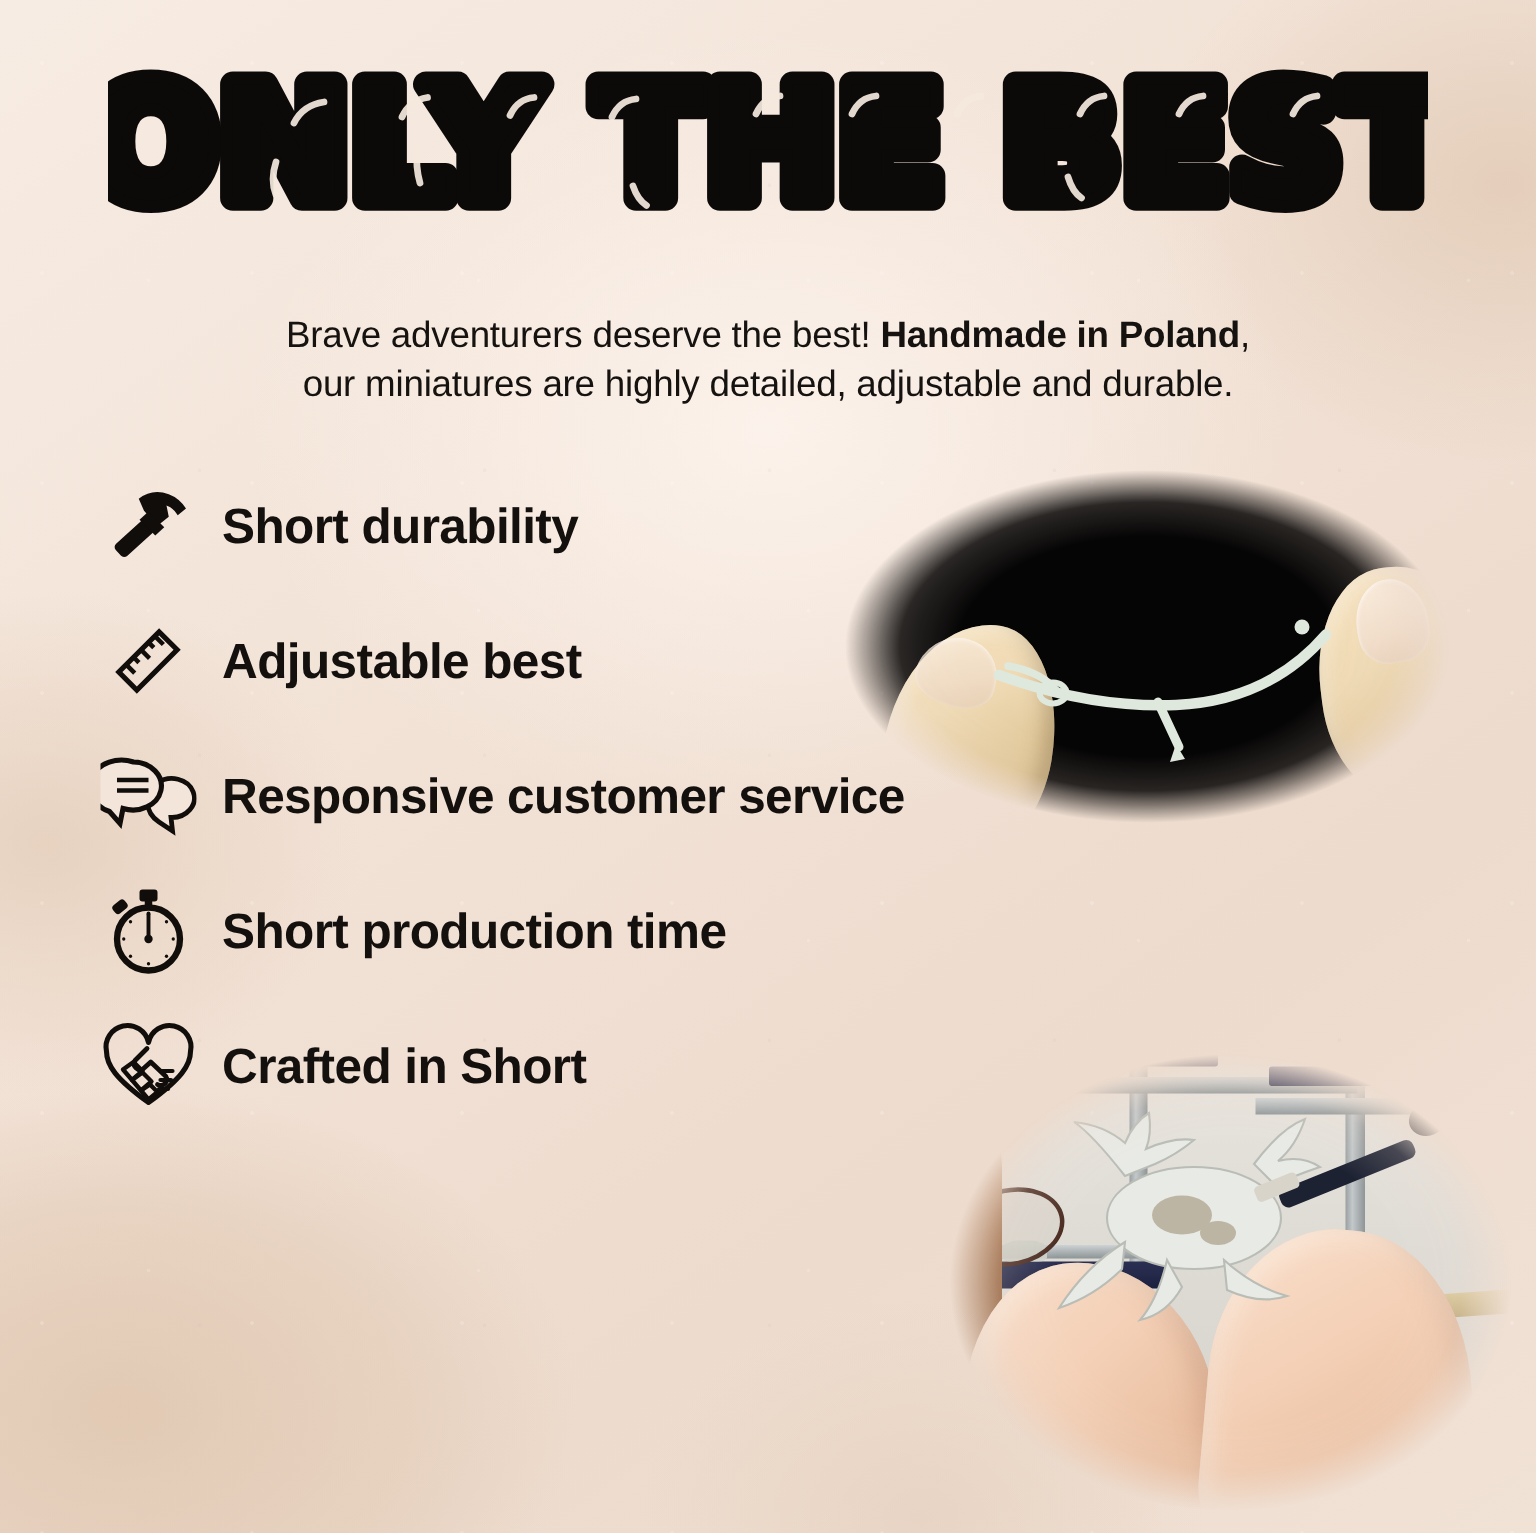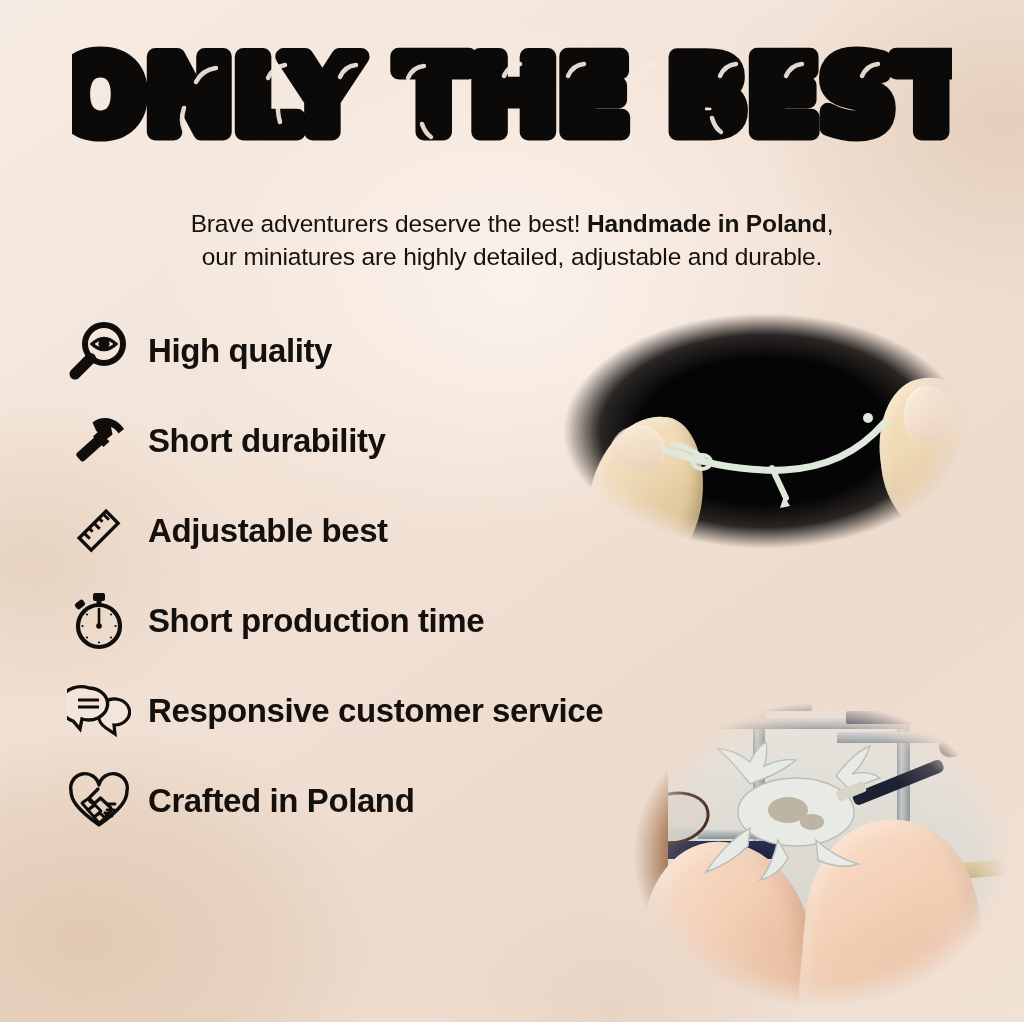--- a/index.html
+++ b/index.html
@@ -232,31 +232,20 @@
     </svg>
   </div>
 
   <div class="subtitle">
     <span><span>Brave adventurers deserve the best! </span><b>Handmade in Poland</b><span>,</span></span><br>
     <span>our miniatures are highly detailed, adjustable and durable.</span>
   </div>
 
   <div class="features">
 
-    <div class="feature-row">
-      <span class="feature-icon">
-        <svg width="62" height="62" viewBox="0 0 62 62">
-          <circle cx="36" cy="24" r="19" fill="none" stroke="#100d0b" stroke-width="6"></circle>
-          <path d="M22.5 38.5 L7 54" stroke="#100d0b" stroke-width="11" stroke-linecap="round"></path>
-          <path d="M24 24 q12 -11 24 0 q-12 11 -24 0 z" fill="none" stroke="#100d0b" stroke-width="3.3"></path>
-          <circle cx="36" cy="24" r="5.6" fill="#100d0b"></circle>
-        </svg>
-      </span>
-      <span class="feature-label">High quality</span>
-    </div>
 
     <div class="feature-row">
       <span class="feature-icon">
         <svg width="62" height="62" viewBox="0 0 62 62">
           <g fill="#100d0b">
             <path d="M24.5 12.5 q9 -7 20 -3 q7 2.6 11.5 9.5 l-5.5 4.5 q-3 -5 -7.5 -6.5 l1.5 7.5 l-7.5 6 l-9 -10 z"></path>
             <rect x="7" y="33" width="30" height="11" rx="3" transform="rotate(-42 22 38.5)"></rect>
             <path d="M31 21 l10.5 10.5 l-6 5.5 l-10.5 -10.5 z"></path>
           </g>
         </svg>
@@ -273,20 +262,34 @@
               <line x1="19" y1="22" x2="19" y2="30"></line>
               <line x1="26" y1="22" x2="26" y2="27"></line>
               <line x1="33" y1="22" x2="33" y2="30"></line>
               <line x1="40" y1="22" x2="40" y2="27"></line>
               <line x1="46" y1="22" x2="46" y2="30"></line>
             </g>
           </g>
         </svg>
       </span>
       <span class="feature-label">Adjustable best</span>
+    </div>
+
+    <div class="feature-row">
+      <span class="feature-icon">
+        <svg width="64" height="62" viewBox="0 0 64 62">
+          <path d="M38 22 a15 13 0 1 1 9 23 l1 9 l-9 -6 a20 17 0 0 1 -1 -26 z" fill="#f3e5da" stroke="#100d0b" stroke-width="3.2"></path>
+          <path d="M22 8 a19 16 0 1 1 -7 31 l-2 10 l-7 -8 A19 16 0 0 1 22 8 z" fill="#f3e5da" stroke="#100d0b" stroke-width="3.4"></path>
+          <g stroke="#100d0b" stroke-width="3">
+            <line x1="11" y1="20" x2="32" y2="20"></line>
+            <line x1="11" y1="27" x2="32" y2="27"></line>
+          </g>
+        </svg>
+      </span>
+      <span class="feature-label">Responsive customer service</span>
     </div>
 
     <div class="feature-row">
       <span class="feature-icon">
         <svg width="62" height="62" viewBox="0 0 62 62">
           <rect x="25" y="3" width="12" height="8" rx="2" fill="#100d0b"></rect>
           <rect x="28.5" y="9" width="5" height="6" fill="#100d0b"></rect>
           <rect x="7" y="11" width="10" height="7" rx="2.5" fill="#100d0b" transform="rotate(-38 12 14.5)"></rect>
           <circle cx="31" cy="36" r="21" fill="none" stroke="#100d0b" stroke-width="4.2"></circle>
           <line x1="31" y1="36" x2="31" y2="19" stroke="#100d0b" stroke-width="2.6" stroke-linecap="round"></line>
@@ -302,49 +305,35 @@
               <circle cx="19" cy="24.5" r="1.1"></circle>
           </g>
         </svg>
       </span>
       <span class="feature-label">Short production time</span>
     </div>
 
     <div class="feature-row">
       <span class="feature-icon">
         <svg width="64" height="62" viewBox="0 0 64 62">
-          <path d="M38 22 a15 13 0 1 1 9 23 l1 9 l-9 -6 a20 17 0 0 1 -1 -26 z" fill="#f3e5da" stroke="#100d0b" stroke-width="3.2"></path>
-          <path d="M22 8 a19 16 0 1 1 -7 31 l-2 10 l-7 -8 A19 16 0 0 1 22 8 z" fill="#f3e5da" stroke="#100d0b" stroke-width="3.4"></path>
-          <g stroke="#100d0b" stroke-width="3">
-            <line x1="11" y1="20" x2="32" y2="20"></line>
-            <line x1="11" y1="27" x2="32" y2="27"></line>
-          </g>
-        </svg>
-      </span>
-      <span class="feature-label">Responsive customer service</span>
-    </div>
-
-    <div class="feature-row">
-      <span class="feature-icon">
-        <svg width="64" height="62" viewBox="0 0 64 62">
           <path d="M32 55 C10 39 4 30 4 21 A14 14 0 0 1 32 15 A14 14 0 0 1 60 21 C60 30 54 39 32 55 z" fill="none" stroke="#100d0b" stroke-width="3.4" stroke-linejoin="round"></path>
           <path d="M31 19 l-8 8 a4 4 0 0 0 5.5 5.5 l5 -4.5 l10 9.5 a4 4 0 0 1 -5.5 5.5" fill="none" stroke="#100d0b" stroke-width="3.2" stroke-linecap="round" stroke-linejoin="round"></path>
           <g fill="none" stroke="#100d0b" stroke-width="2.9" stroke-linejoin="round">
             <path d="M15 33 l7 -5 l6 6 l-7 6 z"></path>
             <path d="M21 40 l7 -5 l6 6 l-7 6 z"></path>
             <path d="M27 47 l6 -4 l5 5 l-6 5 z"></path>
           </g>
           <g fill="none" stroke="#100d0b" stroke-width="2.8" stroke-linecap="round">
             <line x1="40" y1="34" x2="48" y2="34"></line>
             <line x1="40" y1="40" x2="47" y2="40"></line>
             <line x1="39" y1="46" x2="45" y2="46"></line>
           </g>
         </svg>
       </span>
-      <span class="feature-label">Crafted in Poland</span>
+      <span class="feature-label">Crafted in Short</span>
     </div>
   </div>
 
   <div class="photo" id="photo-top">
     <div class="inner">
       <div class="black-field"></div>
 
       <div class="torn-speck" style="left:3%;top:18%;width:34px;height:22px;opacity:.5;"></div>
       <div class="torn-speck" style="left:9%;top:11%;width:26px;height:16px;opacity:.45;"></div>
       <div class="torn-speck" style="left:18%;top:7%;width:40px;height:18px;opacity:.55;"></div>

